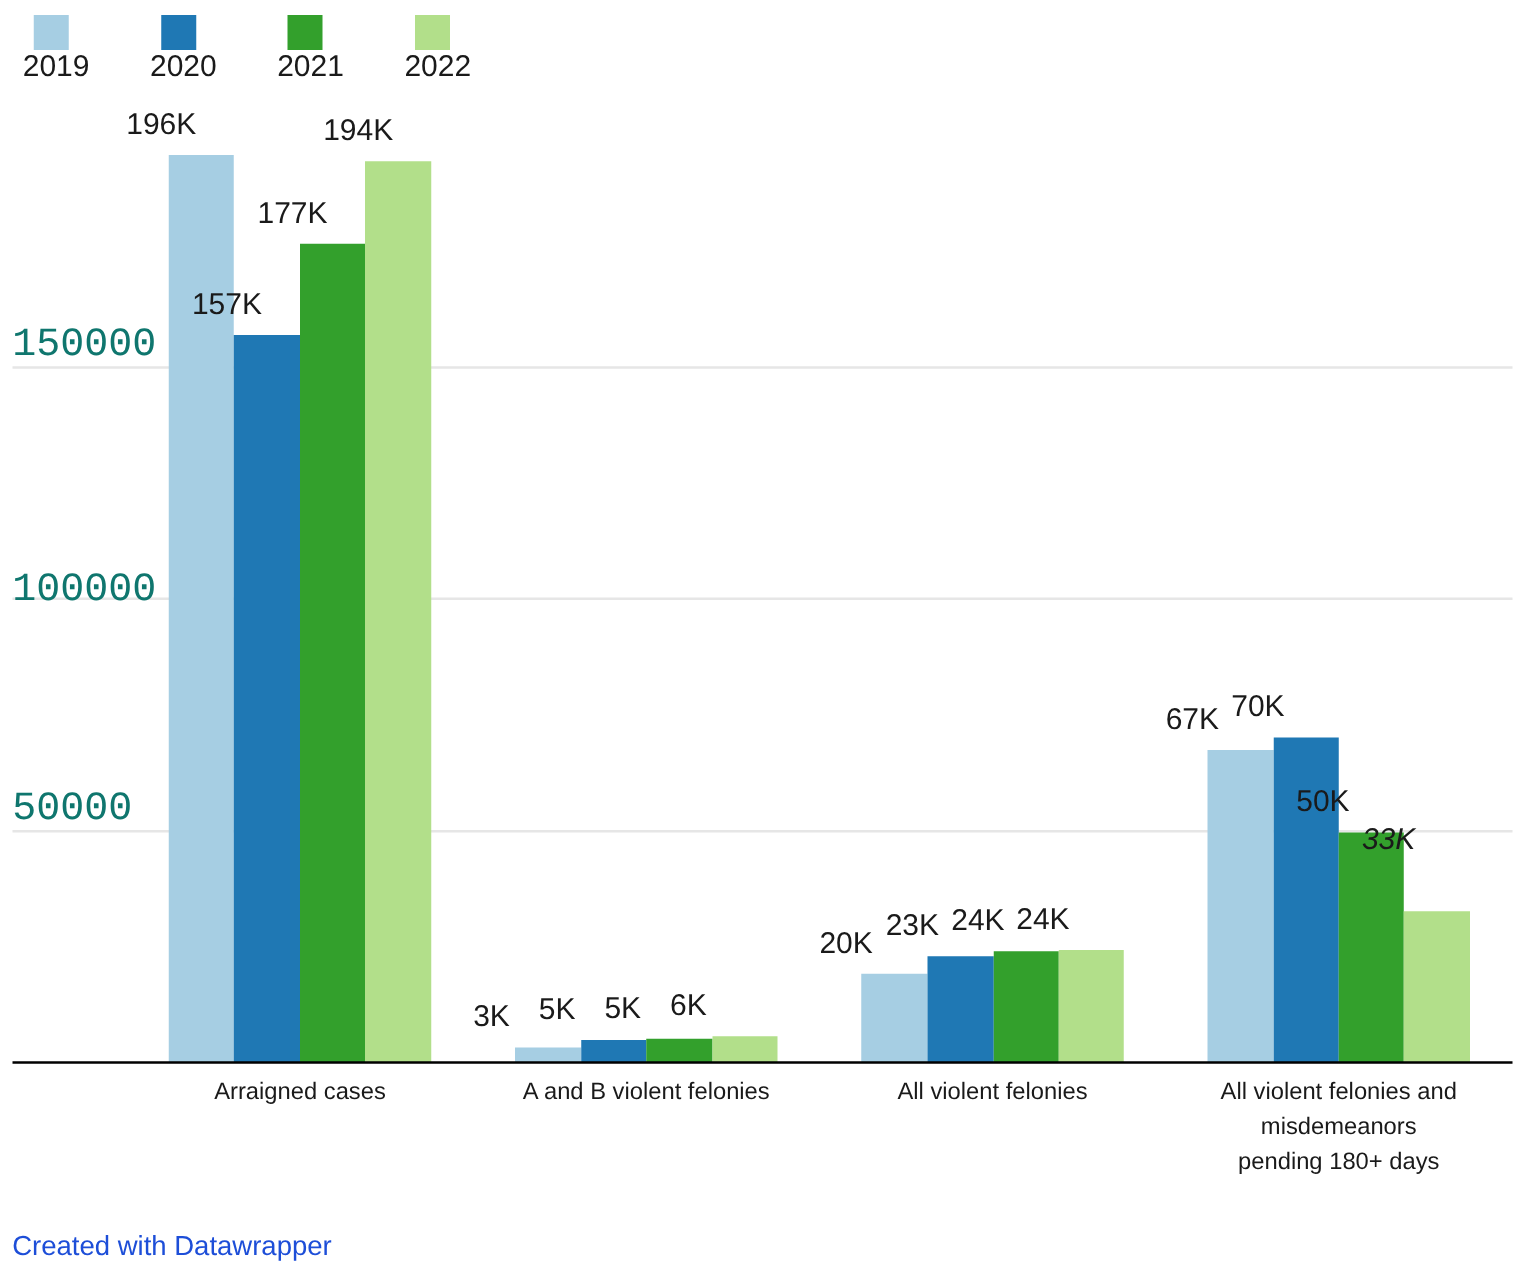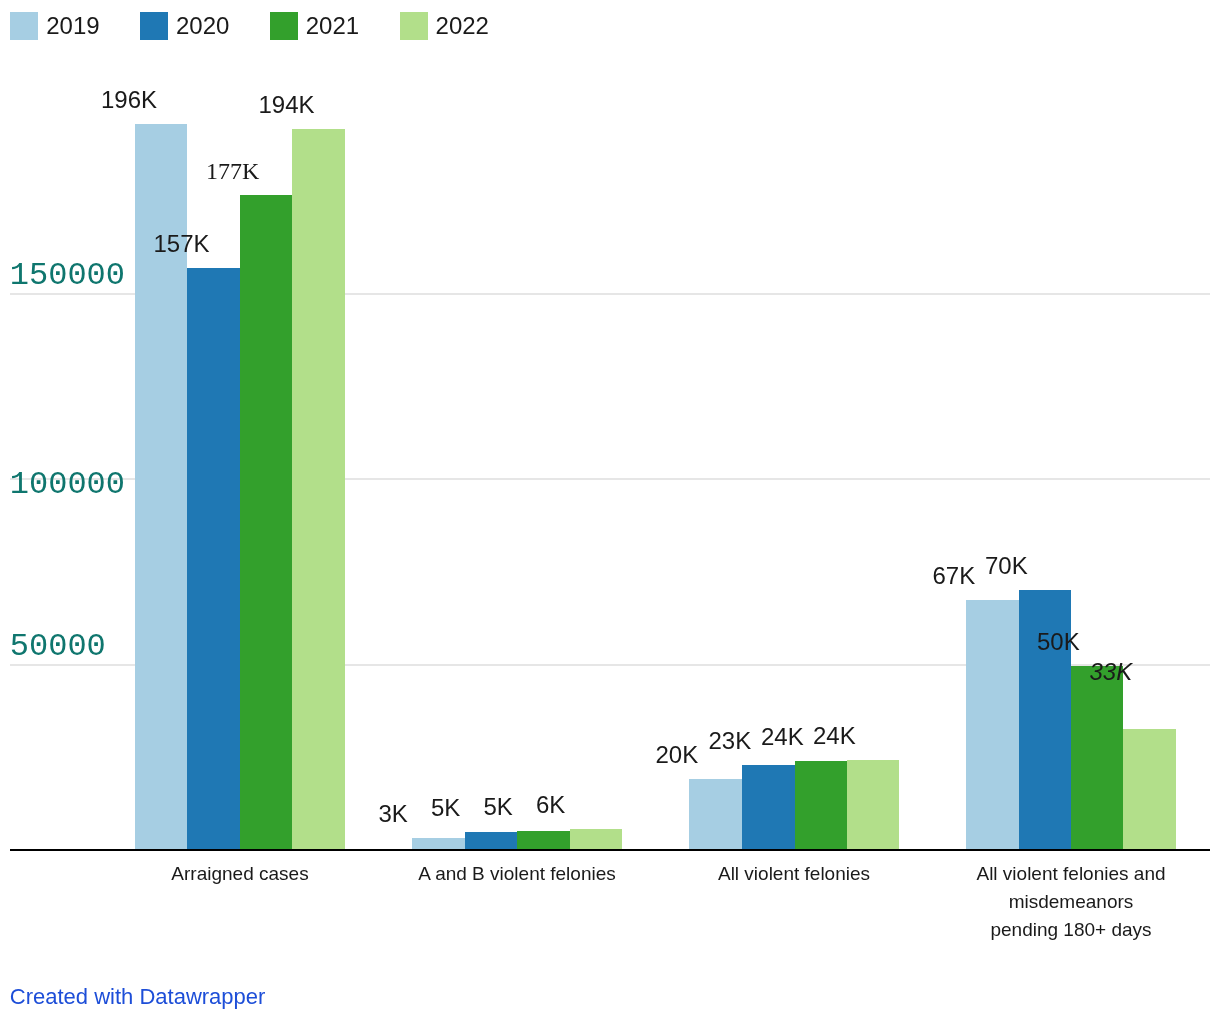--- a/index.html
+++ b/index.html
@@ -7,21 +7,21 @@
   body{
     width:1220px;height:1020px;background:#ffffff;
     font-family:"Liberation Sans",sans-serif;
     -webkit-font-smoothing:antialiased;
     overflow:hidden;
   }
   #root{position:relative;width:1220px;height:1020px;}
 
   
   .legend{position:absolute;left:10.2px;top:12.0px;display:flex;align-items:center;}
-  .legend-item{display:flex;align-items:center;}
+  .legend-item{display:flex;align-items:center;flex-direction:column;}
   .legend-swatch{width:28px;height:28px;flex:0 0 auto;}
   .legend-label{font-size:24px;line-height:28px;color:#1a1a1a;margin-left:8.0px;white-space:nowrap;}
   .legend-item + .legend-item{margin-left:16.4px;padding-left:24px;}
 
   
   .plot{position:absolute;left:0;top:0;width:1220px;height:1020px;}
   .gridline{position:absolute;left:9.8px;width:1200.2px;height:2px;background:#e6e6e6;}
   .axisline{position:absolute;left:9.8px;width:1200.2px;height:2px;background:#000000;top:849px;z-index:5;}
   .ytick{position:absolute;font-size:32px;line-height:24px;color:#0f766e;left:9.8px;font-family:Liberation Mono, monospace;}
 
@@ -53,41 +53,41 @@
         <span class="legend-swatch" style="background: rgb(178, 223, 138);"></span>
         <span class="legend-label">2022</span>
       </div>
     </div>
 
   <div class="plot" id="plot">
     <div class="axisline"></div>
   <div class="gridline" style="top: 664px;"></div>
       <div class="ytick" style="top: 635px;">50000</div>
       <div class="gridline" style="top: 478px;"></div>
-      <div class="ytick" style="top: 473px;">100000</div>
+      <div class="ytick" style="top: 460px;">100000</div>
       <div class="gridline" style="top: 293px;"></div>
       <div class="ytick" style="top: 264px;">150000</div>
       <div class="bar" style="left: 135px; width: 52px; top: 124px; height: 726px; background: rgb(166, 206, 227);"></div>
       <div class="barlabel" style="left: 101px; width: 120px; top: 87.8px;">196K</div>
       <div class="bar" style="left: 412px; width: 53px; top: 838px; height: 12px; background: rgb(166, 206, 227);"></div>
       <div class="barlabel" style="left: 378.5px; width: 120px; top: 801.8px;">3K</div>
       <div class="bar" style="left: 689px; width: 53px; top: 779px; height: 71px; background: rgb(166, 206, 227);"></div>
       <div class="barlabel" style="left: 655.5px; width: 120px; top: 742.8px;">20K</div>
       <div class="bar" style="left: 966px; width: 53px; top: 600px; height: 250px; background: rgb(166, 206, 227);"></div>
       <div class="barlabel" style="left: 932.5px; width: 120px; top: 563.8px;">67K</div>
       <div class="bar" style="left: 187px; width: 53px; top: 268px; height: 582px; background: rgb(31, 120, 180);"></div>
       <div class="barlabel" style="left: 153.5px; width: 120px; top: 231.8px;">157K</div>
       <div class="bar" style="left: 465px; width: 52px; top: 832px; height: 18px; background: rgb(31, 120, 180);"></div>
       <div class="barlabel" style="left: 431px; width: 120px; top: 795.8px;">5K</div>
       <div class="bar" style="left: 742px; width: 53px; top: 765px; height: 85px; background: rgb(31, 120, 180);"></div>
       <div class="barlabel" style="left: 708.5px; width: 120px; top: 728.8px;">23K</div>
       <div class="bar" style="left: 1019px; width: 52px; top: 590px; height: 260px; background: rgb(31, 120, 180);"></div>
       <div class="barlabel" style="left: 985px; width: 120px; top: 553.8px;">70K</div>
       <div class="bar" style="left: 240px; width: 52px; top: 195px; height: 655px; background: rgb(51, 160, 44);"></div>
-      <div class="barlabel" style="left: 206px; width: 120px; top: 158.8px; font-family: Liberation Serif, serif;">177K</div>
+      <div class="barlabel" style="left: 206px; width: 120px; top: 158.8px;">177K</div>
       <div class="bar" style="left: 517px; width: 53px; top: 831px; height: 19px; background: rgb(51, 160, 44);"></div>
       <div class="barlabel" style="left: 483.5px; width: 120px; top: 794.8px;">5K</div>
       <div class="bar" style="left: 795px; width: 52px; top: 761px; height: 89px; background: rgb(51, 160, 44);"></div>
       <div class="barlabel" style="left: 761px; width: 120px; top: 724.8px;">24K</div>
       <div class="bar" style="left: 1071px; width: 52px; top: 666px; height: 184px; background: rgb(51, 160, 44);"></div>
       <div class="barlabel" style="left: 1037px; width: 120px; top: 629.8px;">50K</div>
       <div class="bar" style="left: 292px; width: 53px; top: 129px; height: 721px; background: rgb(178, 223, 138);"></div>
       <div class="barlabel" style="left: 258.5px; width: 120px; top: 92.8px;">194K</div>
       <div class="bar" style="left: 570px; width: 52px; top: 829px; height: 21px; background: rgb(178, 223, 138);"></div>
       <div class="barlabel" style="left: 536px; width: 120px; top: 792.8px;">6K</div>

